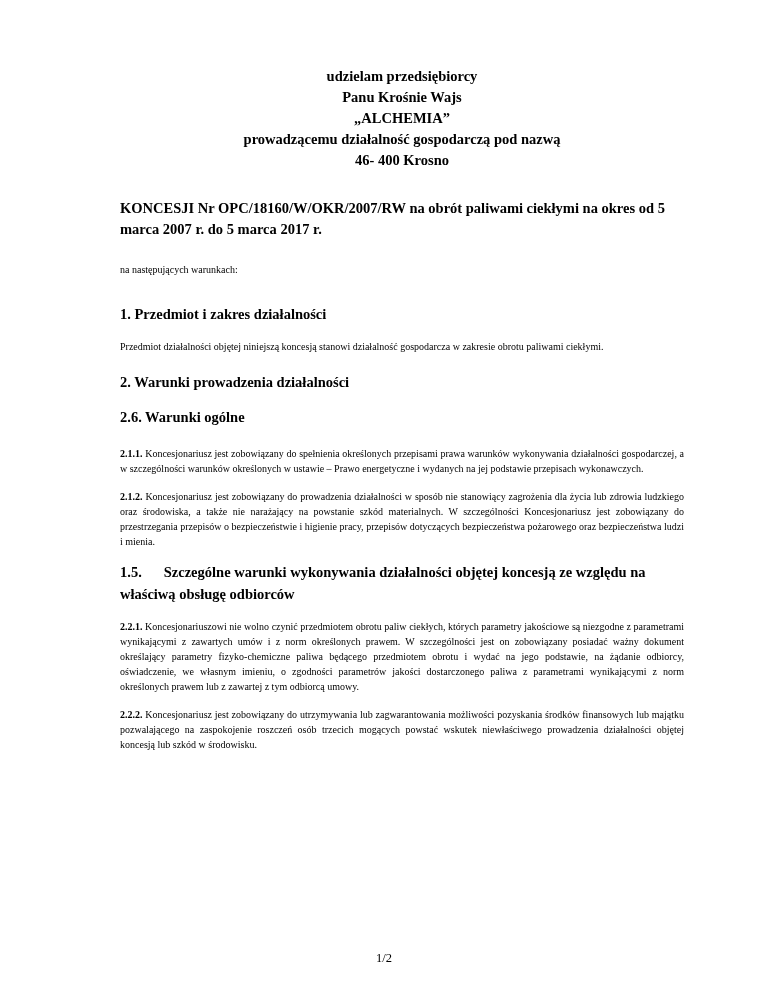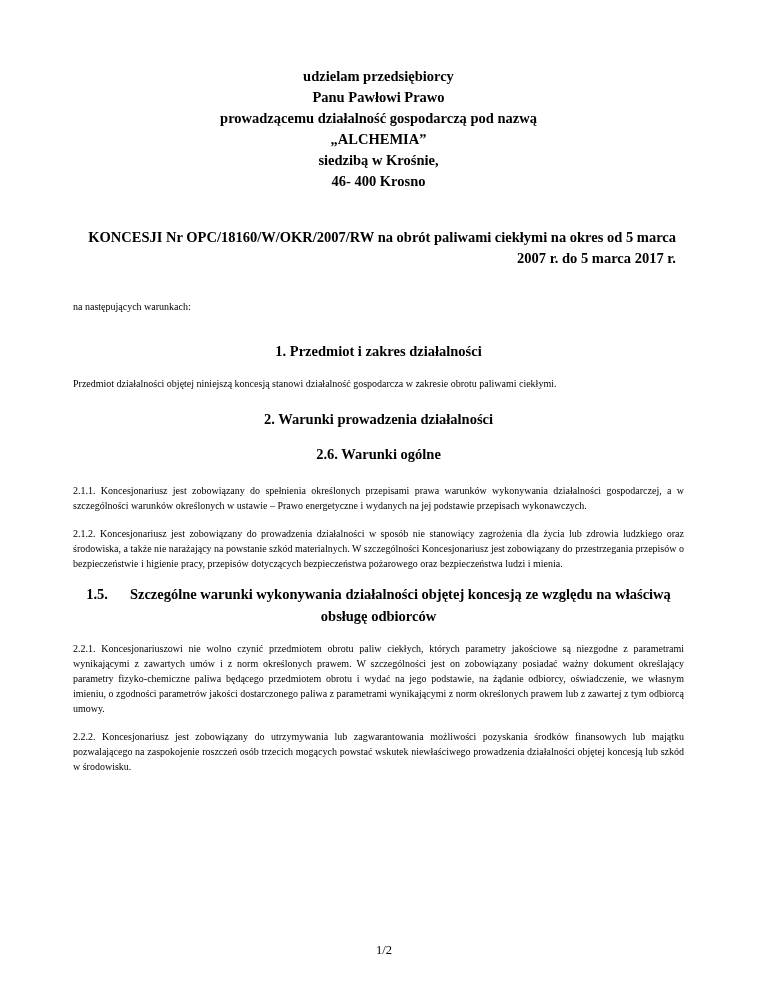--- a/index.html
+++ b/index.html
@@ -12,86 +12,85 @@
     height: 994px;
     font-family: "Liberation Serif", "DejaVu Serif", serif;
     color: #000000;
     position: relative;
     overflow: hidden;
   }
   .page {
     width: 768px;
     height: 994px;
     box-sizing: border-box;
-    padding: 66px 84px 0 73px;
+    padding: 66px 84px 0 120px;
     position: relative;
   }
   .header-block {
     text-align: center;
     font-weight: bold;
     font-size: 14.5px;
     line-height: 1.45;
     margin: 0;
   }
   .header-block .line {
     display: block;
   }
   .spacer-lg { height: 27px; }
   .spacer-md { height: 22px; }
   .title-block {
-    text-align: right;
+    text-align: left;
     font-weight: bold;
     font-size: 14.5px;
     line-height: 1.45;
-    margin: 8px;
+    margin: 0;
   }
   p.para {
     font-size: 10px;
     line-height: 1.5;
     text-align: justify;
     margin: 0 0 13px 0;
   }
   p.para:last-child { margin-bottom: 0; }
   .heading {
     font-weight: bold;
     font-size: 14.5px;
     line-height: 1.5;
     margin: 0 0 13px 0;
-    text-align: center;
+    text-align: left;
   }
   .num {
-    font-weight: normal;
+    font-weight: bold;
   }
   .heading-indent-gap {
     display: inline-block;
     width: 22px;
   }
   .footer {
     position: absolute;
     left: 0;
     right: 0;
-    bottom: 36px;
+    bottom: 28px;
     text-align: center;
     font-size: 12.5px;
     color: #000;
   }
   .gap-after-intro { height: 14px; }
   .gap-small { height: 5px; }
 </style>
 </head>
 <body>
 
 <div class="page">
 
   <div class="header-block">
     <span class="line">udzielam przedsiębiorcy</span>
-    <span class="line">Panu Pawłowi Prawo</span>
+    <span class="line">Panu Krośnie Wajs</span>
+    <span class="line">„ALCHEMIA”</span>
     <span class="line">prowadzącemu działalność gospodarczą pod nazwą</span>
-    <span class="line">„ALCHEMIA”</span>
-    <span class="line">siedzibą w Krośnie,</span>
     <span class="line">46- 400 Krosno</span>
   </div>
 
   <div class="spacer-lg"></div>
 
   <div class="title-block">
     <span class="line">KONCESJI</span>
     <span class="line">Nr OPC/18160/W/OKR/2007/RW</span>
     <span class="line">na obrót paliwami ciekłymi</span>
     <span class="line">na okres od 5 marca 2007 r. do 5 marca 2017 r.</span>

